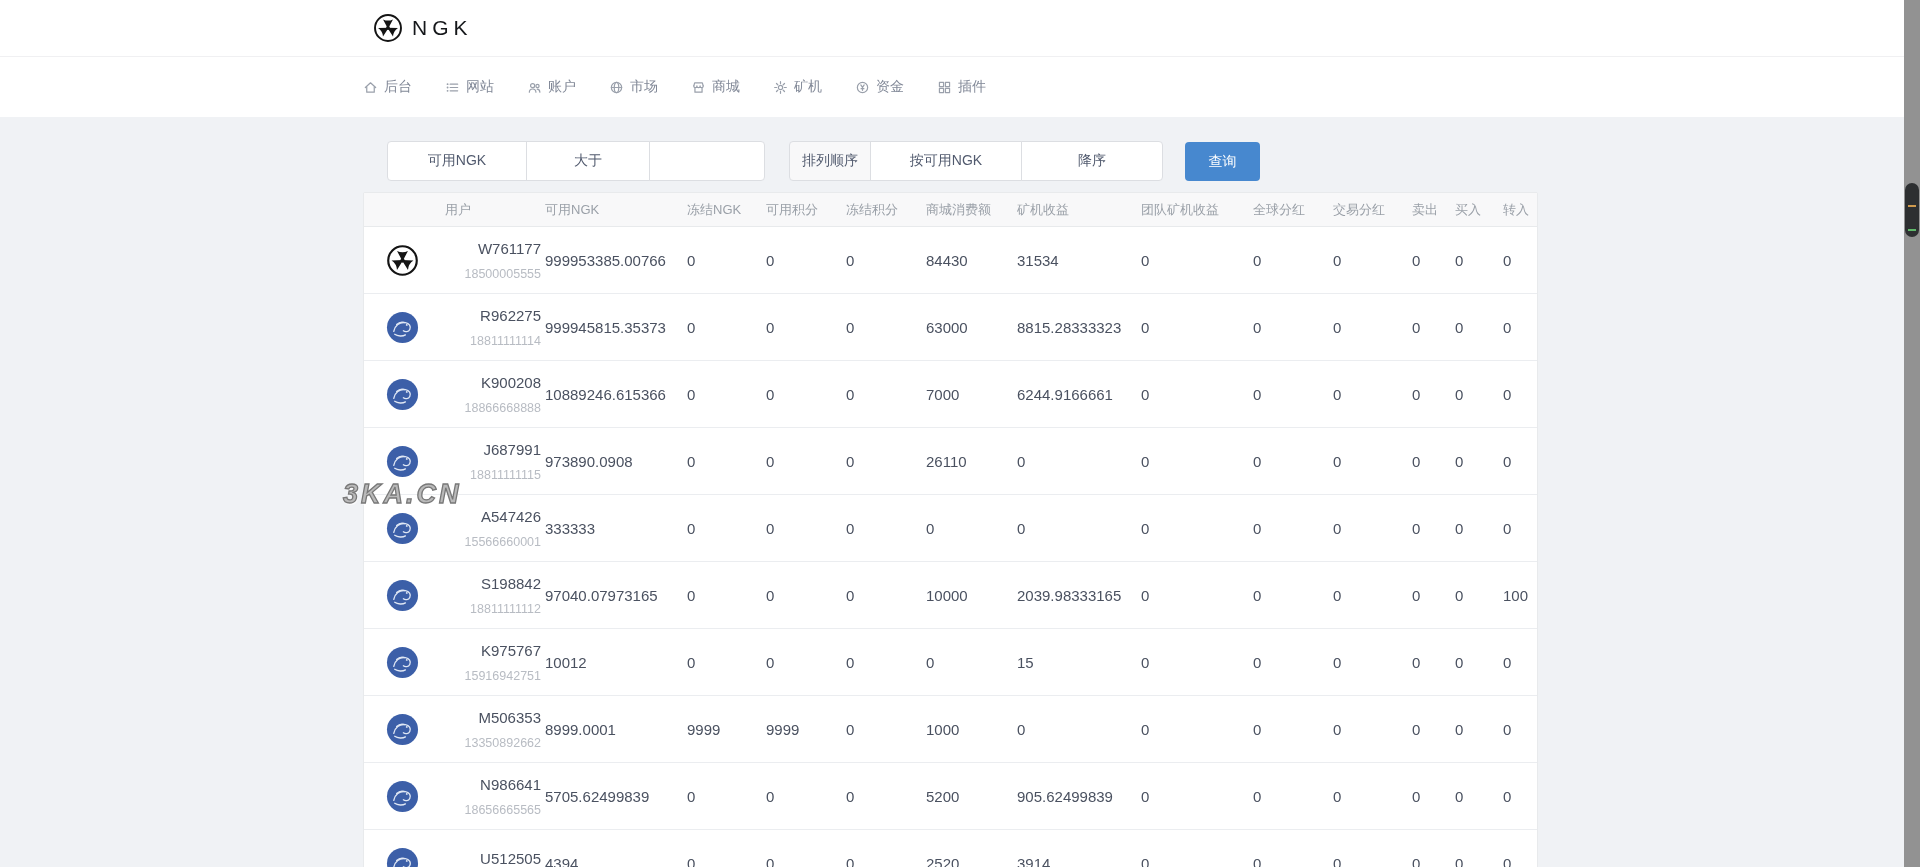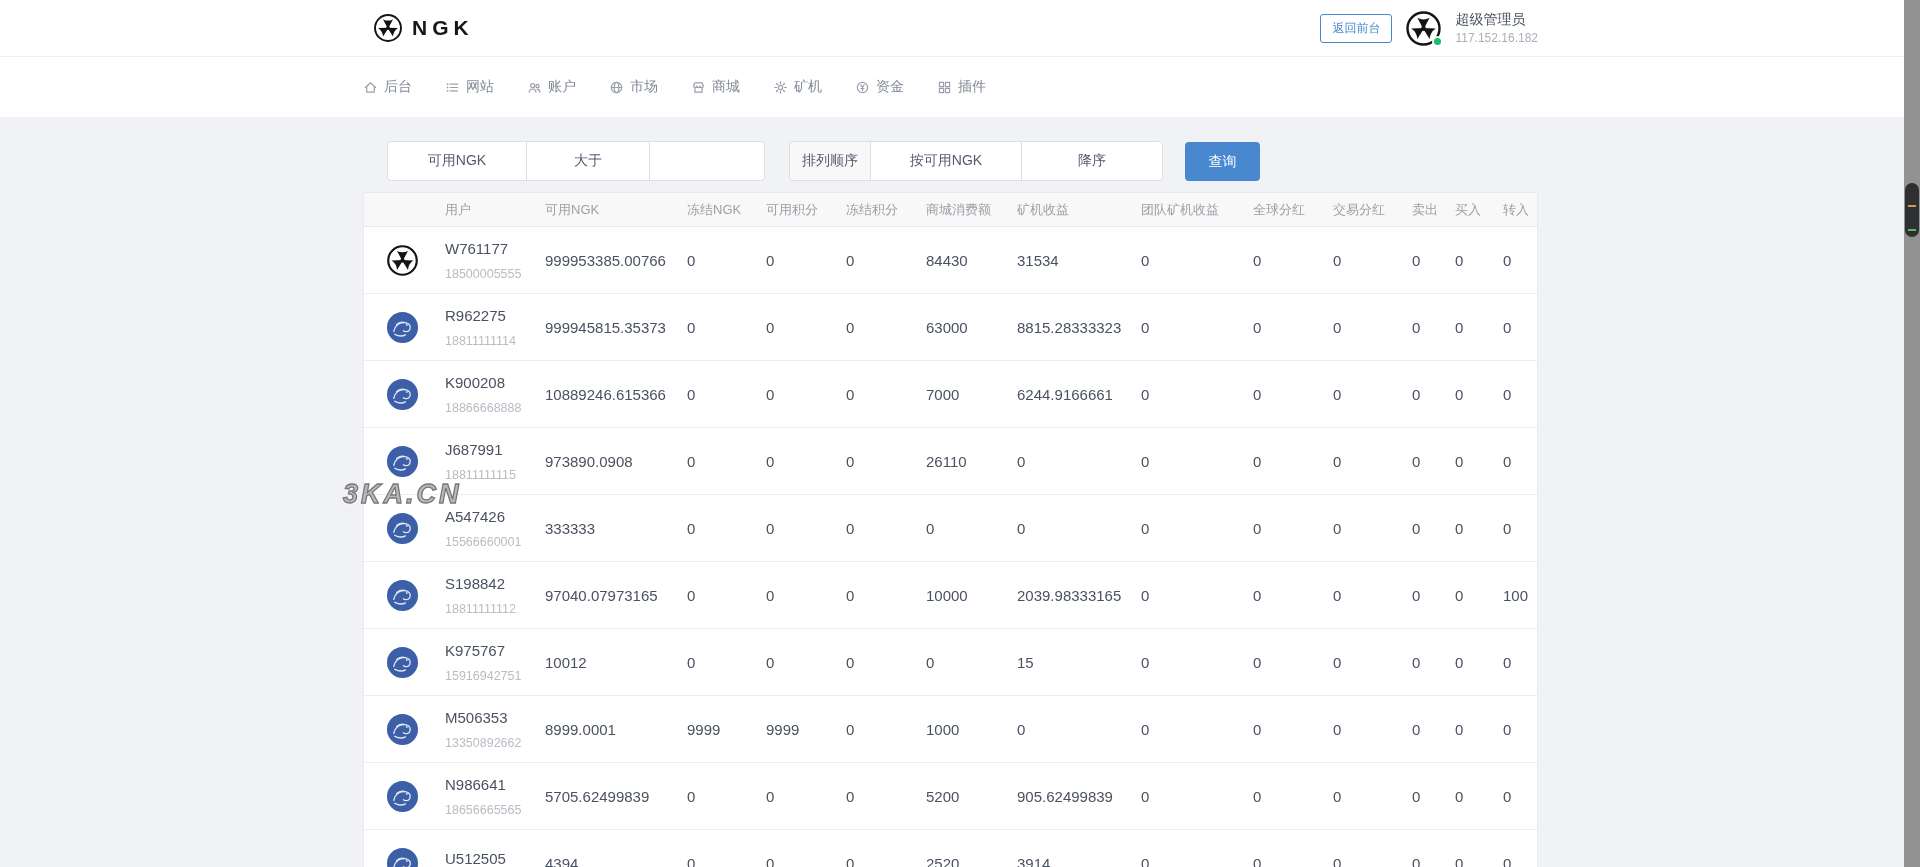--- a/index.html
+++ b/index.html
@@ -8,21 +8,21 @@
     font-family: "Liberation Sans", "DejaVu Sans", sans-serif;
     background:#f0f2f5; color:#495060; position:relative;
   }
   .shell { width:1175px; margin-left:363px; position:relative; }
 
   
   .topbar { height:57px; background:#fff; border-bottom:1px solid #f0f0f2; }
   .topbar-inner { display:flex; align-items:center; height:100%; }
   .logo { display:flex; align-items:center; gap:9px; margin-left:10px; }
   .logo-mark svg { width:30px; height:30px; display:block; }
-  .logo-text { font-size:21px; font-weight:bold; letter-spacing:5px; color:#15171a; }
+  .logo-text { font-size:21px; font-weight:normal; letter-spacing:5px; color:#15171a; }
   .topbar-right { margin-left:auto; display:flex; align-items:center; gap:13px; }
   .back-btn {
     background:#fff; border:1px solid var(--accent,#4788cf); color:var(--accent,#4788cf);
     font-size:12px; padding:5px 11px; border-radius:3px; cursor:pointer;
     font-family:inherit;
   }
   .admin-avatar { position:relative; width:37px; height:37px; }
   .admin-avatar svg { width:37px; height:37px; display:block; }
   .status-dot {
     position:absolute; right:-1px; bottom:0; width:11px; height:11px; border-radius:50%;
@@ -73,21 +73,21 @@
   .table-card {
     margin-top:11px; background:#fff; border:1px solid #e8eaec; border-radius:2px;
     height:760px; overflow:hidden;
   }
   .thead { display:flex; align-items:center; height:34px; background:#f8f8f9;
     border-bottom:1px solid #e8eaec; color:#9aa0a8; font-size:13px; }
   .hcell, .cell { flex:none; overflow:hidden; white-space:nowrap; }
   .trow { display:flex; align-items:center; height:67px; border-bottom:1px solid #ebedf0; }
   .avatar-cell { width:81px; display:flex; justify-content:center; }
   .avatar-cell svg { width:33px; height:33px; display:block; }
-  .user-cell { width:100px; display:flex; flex-direction:column; gap:10px; }
+  .user-cell { width:100px; display:flex; flex-direction:column; gap:10px;text-align:right; }
   .uname { font-size:15px; color:#4a5160; }
   .uphone { font-size:12.5px; color:#b8bcc3; }
   .cell { font-size:15px; color:#4a5160; padding-right:4px; }
 
   
   .watermark {
     position:fixed; left:343px; top:479px; z-index:6;
     font-size:27px; font-weight:bold; font-style:italic; letter-spacing:3px;
     color:#b9b9b9; -webkit-text-stroke:1.3px #787878;
     text-shadow:1px 2px 1px rgba(255,255,255,.7);
@@ -120,39 +120,20 @@
             <circle cx="20" cy="20" r="17.3" fill="#fff" stroke="#141414" stroke-width="2.6"></circle>
             <g fill="#141414">
               <path d="M20 21 13.4 8.5q6.6 3.3 13.2 0z"></path>
               <path d="M20 21 13.4 8.5q6.6 3.3 13.2 0z" transform="rotate(120 20 20)"></path>
               <path d="M20 21 13.4 8.5q6.6 3.3 13.2 0z" transform="rotate(240 20 20)"></path>
               <circle cx="20" cy="20" r="2.6"></circle>
             </g>
           </svg>
         </span>
       <span class="logo-text">NGK</span>
-    </div>
-    <div class="topbar-right">
-      <button class="back-btn">返回前台</button>
-      <div class="admin-avatar">
-          <svg viewBox="0 0 40 40">
-            <circle cx="20" cy="20" r="17.3" fill="#fff" stroke="#141414" stroke-width="2.6"></circle>
-            <g fill="#141414">
-              <path d="M20 21 13.4 8.5q6.6 3.3 13.2 0z"></path>
-              <path d="M20 21 13.4 8.5q6.6 3.3 13.2 0z" transform="rotate(120 20 20)"></path>
-              <path d="M20 21 13.4 8.5q6.6 3.3 13.2 0z" transform="rotate(240 20 20)"></path>
-              <circle cx="20" cy="20" r="2.6"></circle>
-            </g>
-          </svg>
-        <span class="status-dot"></span>
-      </div>
-      <div class="admin-meta">
-        <div class="admin-name">超级管理员</div>
-        <div class="admin-ip">117.152.16.182</div>
-      </div>
     </div>
   </div>
 </header>
 
 <nav class="navbar">
   <div class="shell nav-inner">
     <div class="nav-items" id="nav-items">
         <a class="nav-item">
           <span class="nicon">
             <svg viewBox="0 0 16 16" fill="none" stroke="#9aa0ab" stroke-width="1.3" stroke-linecap="round" stroke-linejoin="round">

